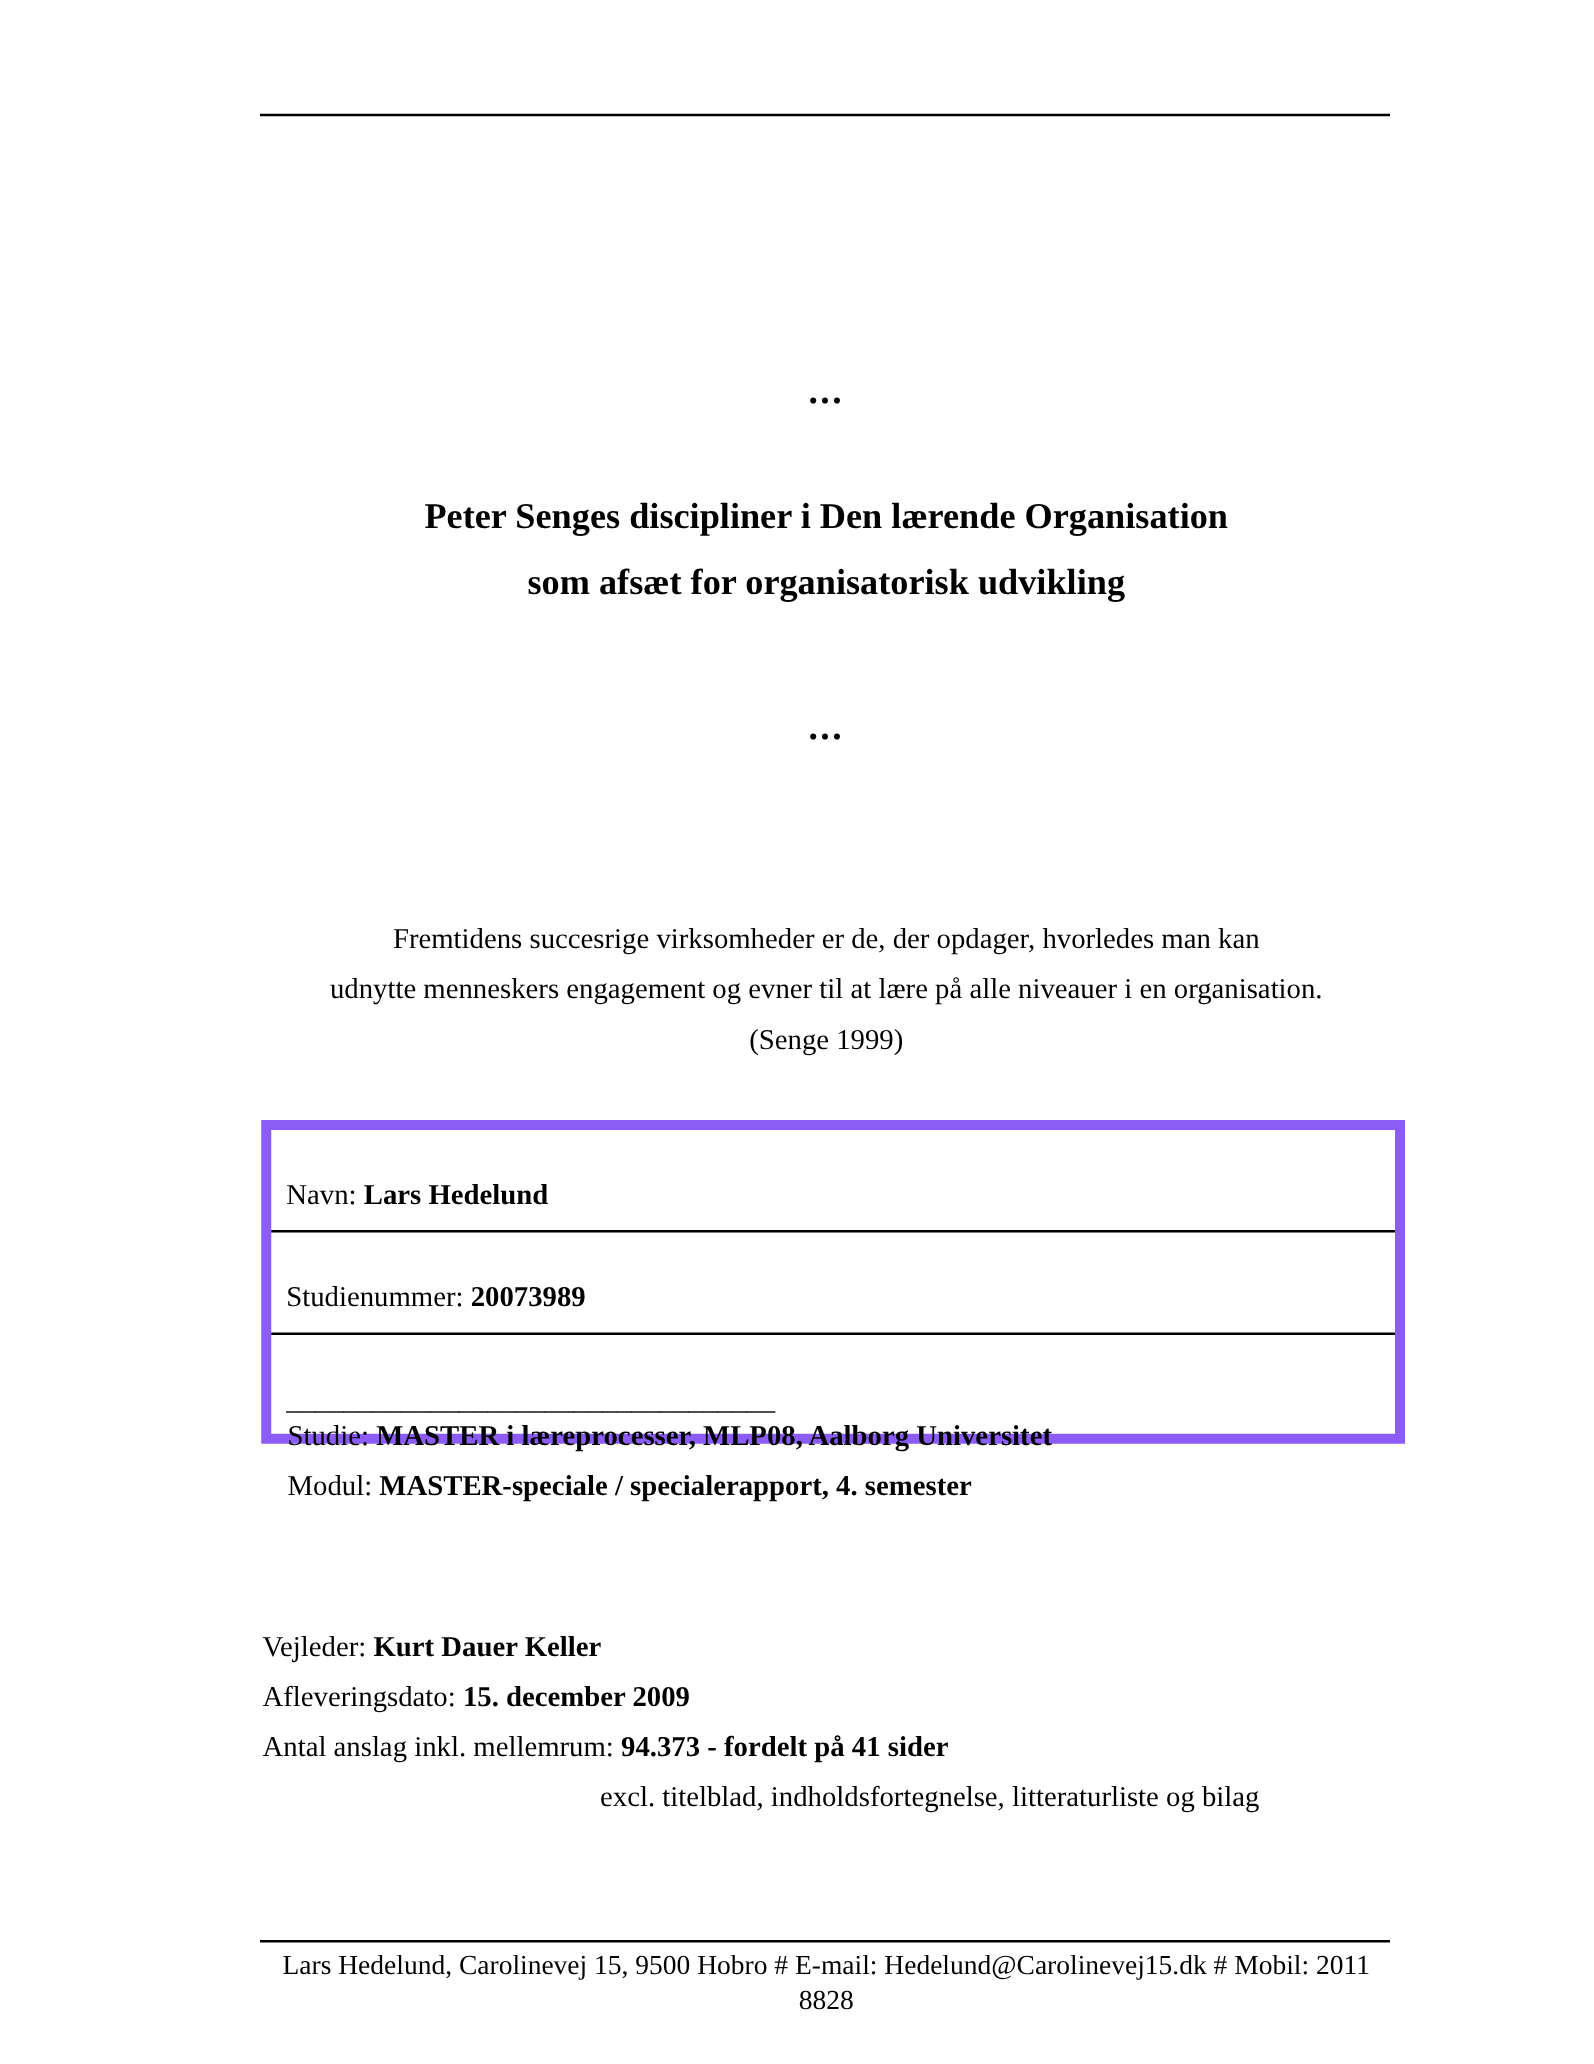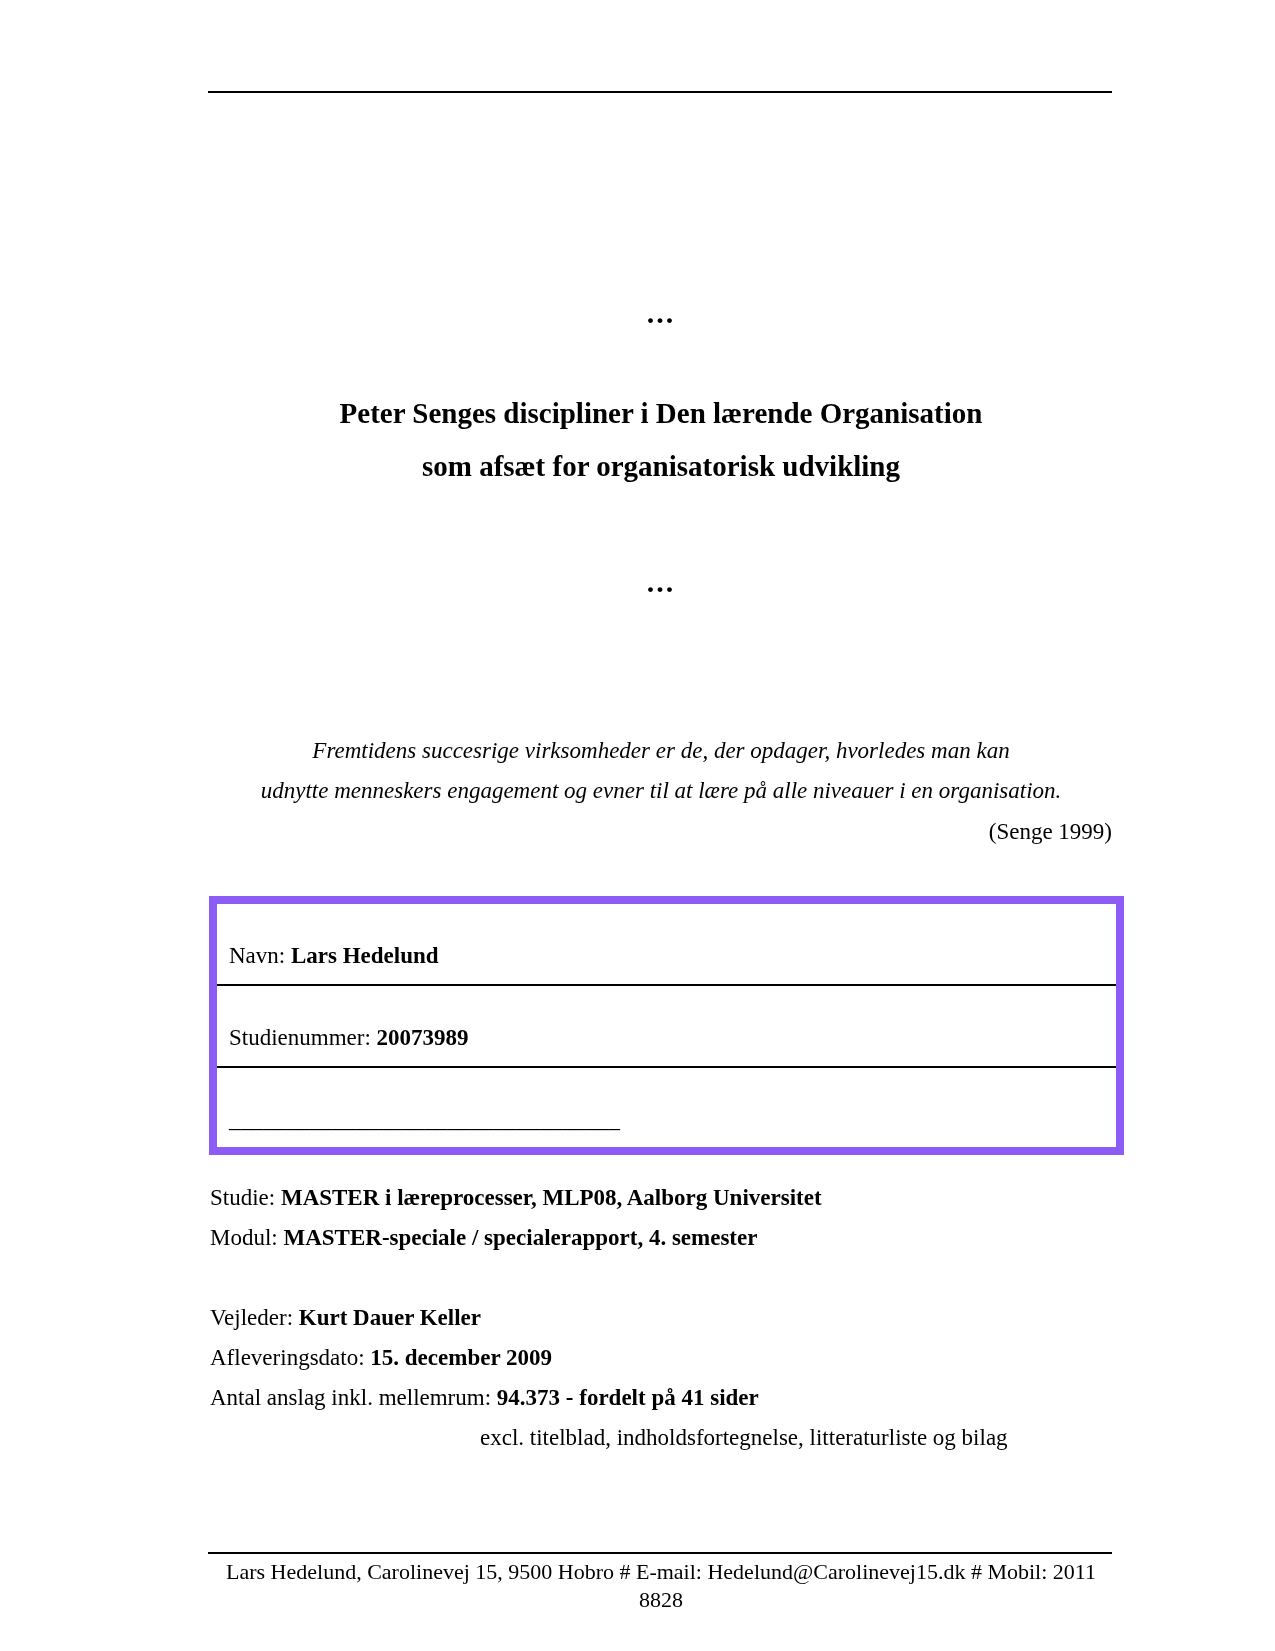--- a/index.html
+++ b/index.html
@@ -38,48 +38,47 @@
   .doc-title {
     top: 387px;
     font-size: 29px;
     font-weight: bold;
     line-height: 53px;
   }
 
   .quote {
     top: 731px;
     font-size: 23px;
-    font-style: italic;
     line-height: 40px;
   }
   .attribution {
     top: 818px;
     font-size: 23px;
     line-height: 28px;
-    text-align: right;
+    text-align: center;
   }
 
   .student-box {
     left: 209px;
     top: 896px;
     width: 899px;
     border: 8px solid #8b5cf6;
     font-size: 23px;
   }
   .box-row {
     height: 42px;
     padding: 38px 0 0 12px;
     border-bottom: 2px solid #000000;
     line-height: 27px;
   }
   .box-row.last { height: 41px; border-bottom: none; }
   .bold { font-weight: bold; }
 
   .details { font-size: 23px; line-height: 40px; }
-  .details-top { top: 1178px; }
+  .details-top { top: 1129px; margin-left: 20px; }
   .details-bottom { top: 1298px; }
   .indent-note { padding-left: 270px; }
 
   .footer-rule { top: 1552px; }
   .footer-text {
     top: 1558px;
     font-size: 22px;
     line-height: 28px;
   }
 </style>

